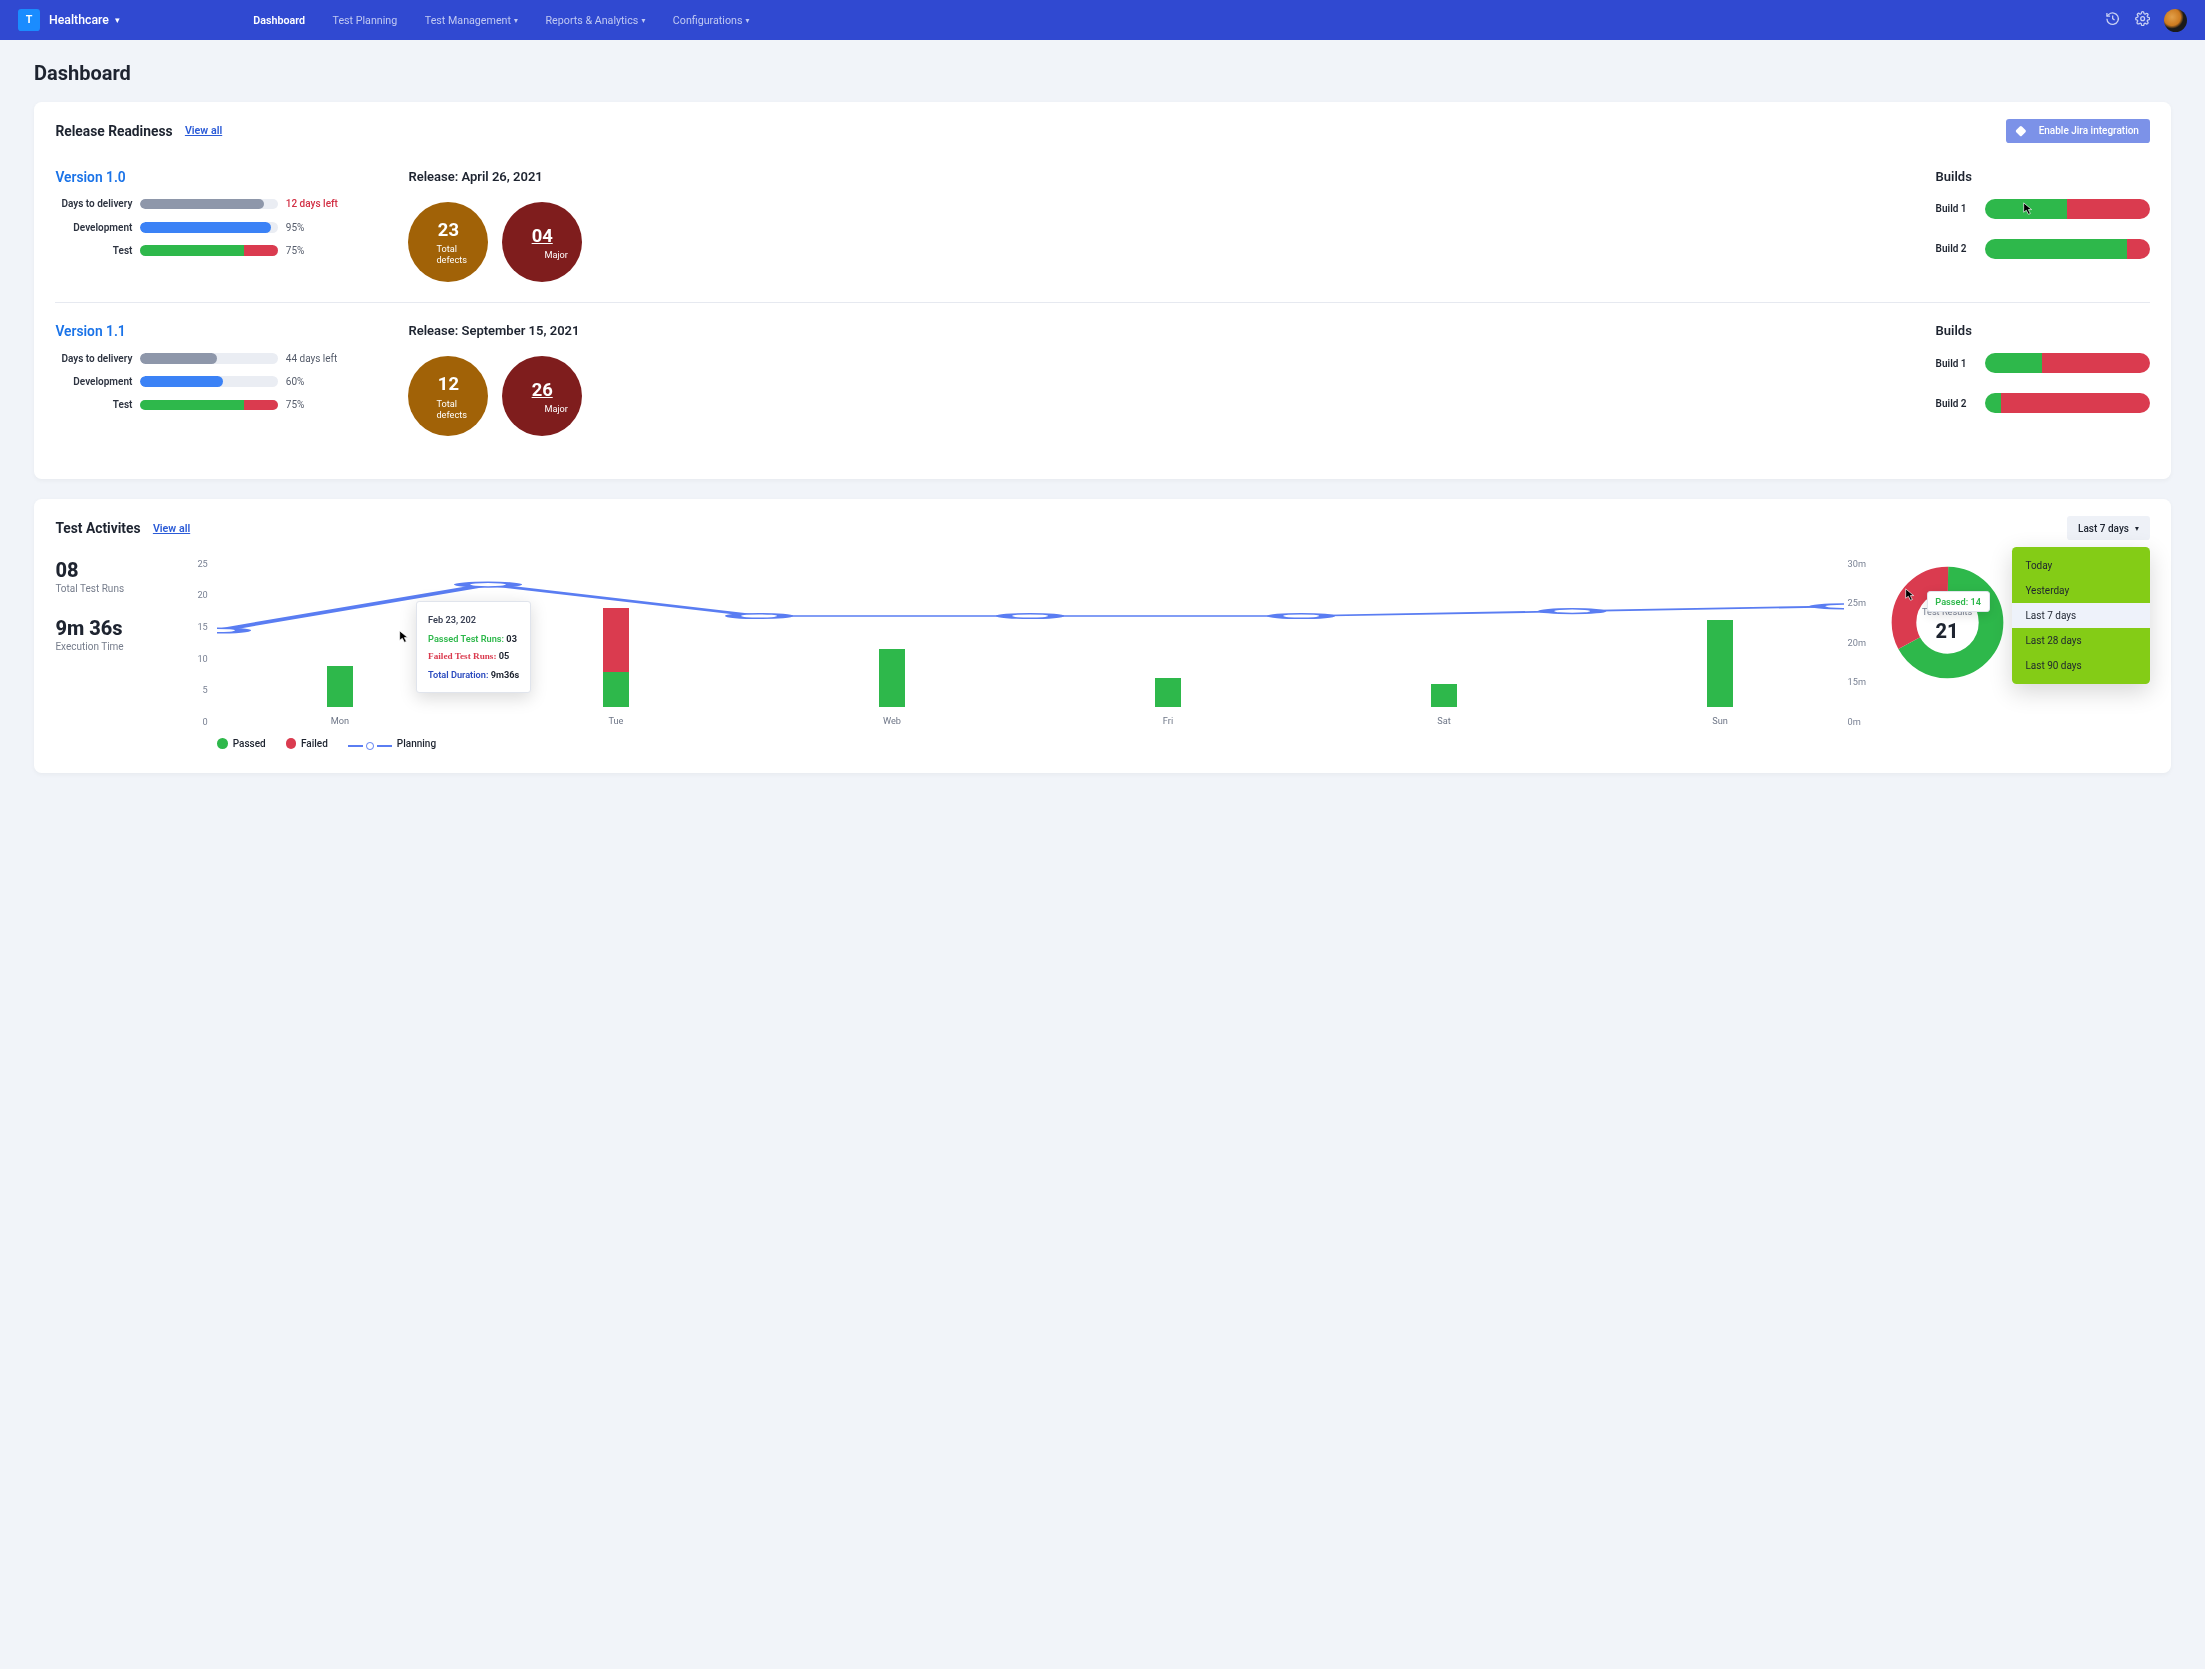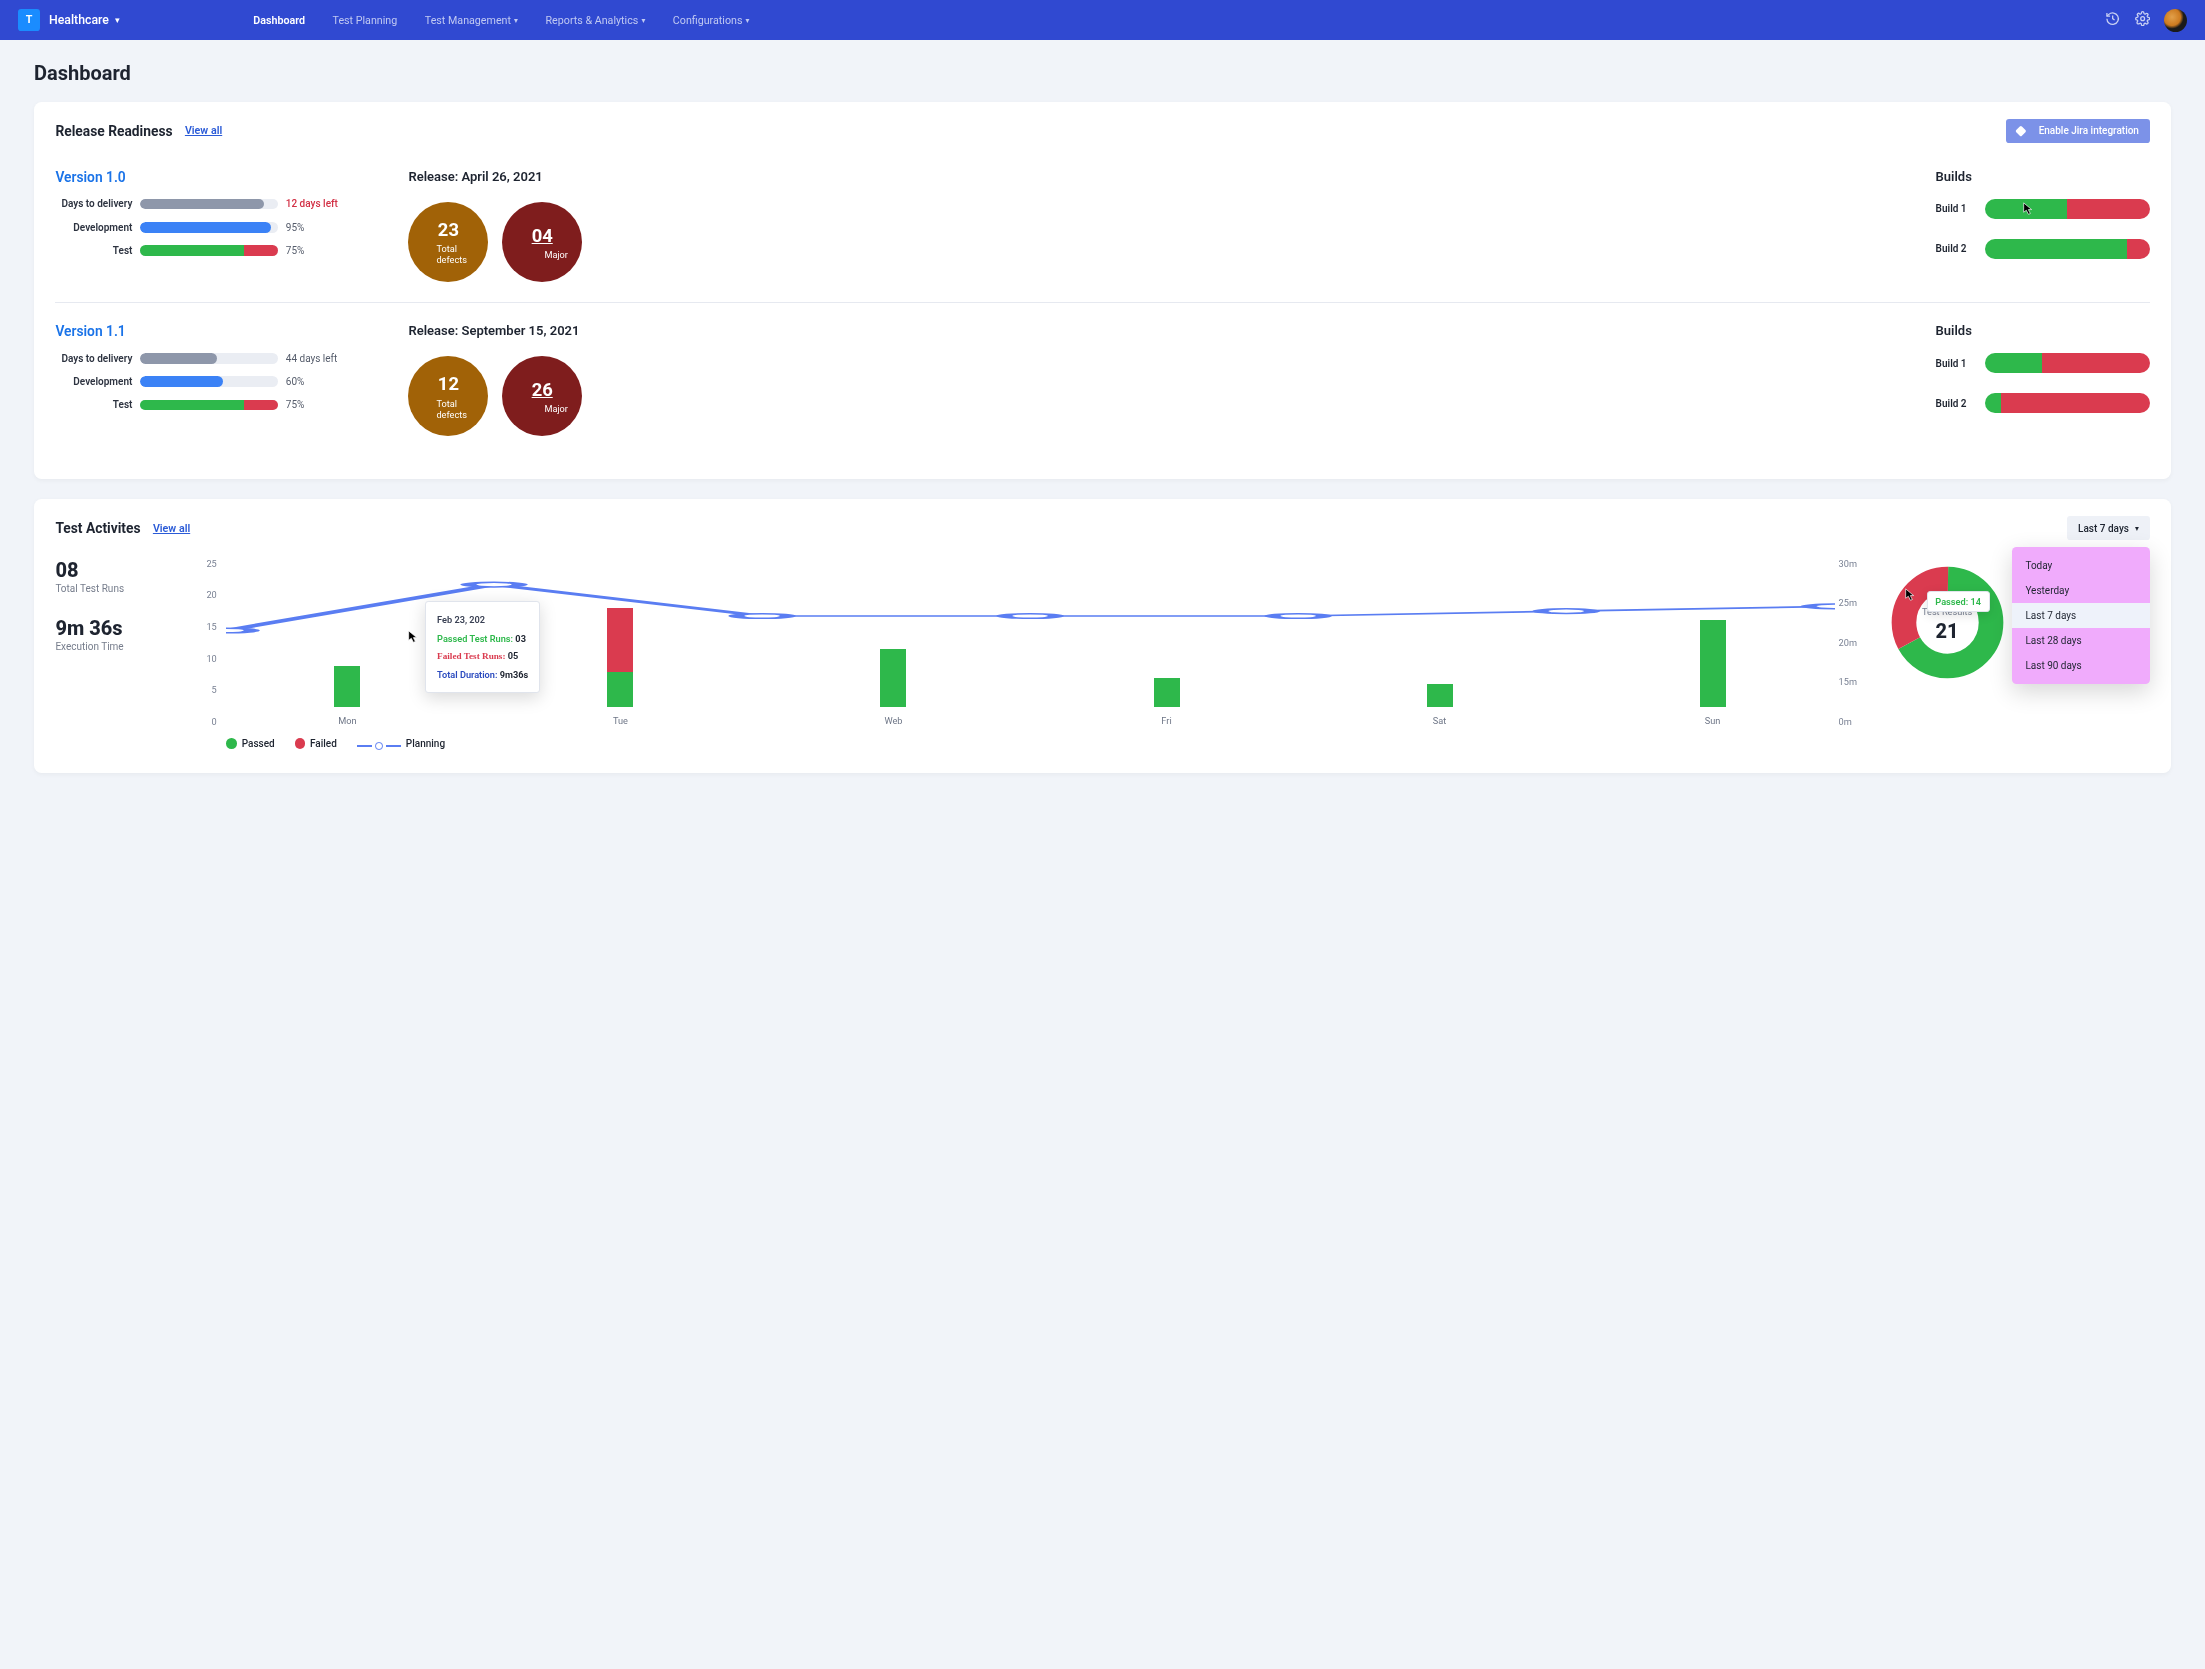--- a/index.html
+++ b/index.html
@@ -137,37 +137,37 @@
     font-size: 10px;
     font-weight: 500;
     display: flex; align-items: center; gap: 6.1px;
     cursor: pointer;
     position: relative;
   }
   .range-menu {
     position: absolute;
     top: 31px; right: 0;
     width: 138px;
-    background: #f0abfc;
+    background: #84cc16;
     border-radius: 4.6px;
     box-shadow: 0 7.7px 23px rgba(0,0,0,0.16);
     padding: 6.1px 0;
     z-index: 30;
   }
   .range-menu .mi {
     padding: 6.9px 13.8px;
     font-size: 10px;
     cursor: pointer;
     font-weight: 400;
   }
   .range-menu .mi.sel { background: #eef2fa; }
   .ta-body {
     display: grid;
     grid-template-columns: 115px 1fr 260px;
-    gap: 25px;
+    gap: 16px;
     margin-top: 18px;
     align-items: start;
   }
   .stat-block .big { font-size: 20px; font-weight: 800; }
   .stat-block .small { font-size: 10px; color: #767d8c; margin-top: 1.5px; margin-bottom: 21.4px; }
   .chart-wrap { position: relative; }
   .barchart {
     position: relative;
     height: 168px;
     padding-left: 31px; padding-right: 31px;

